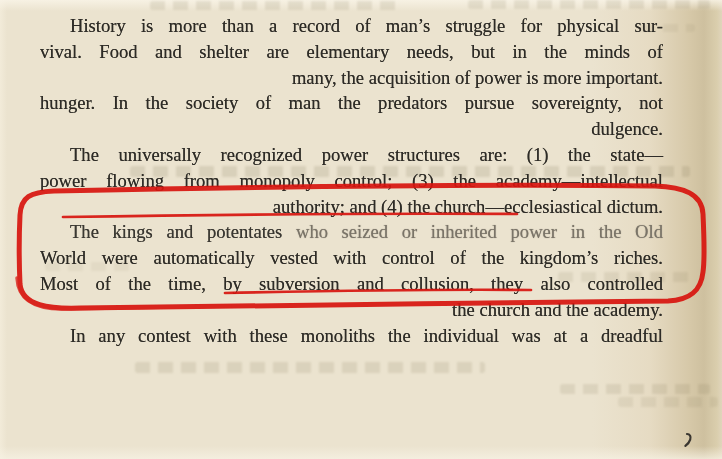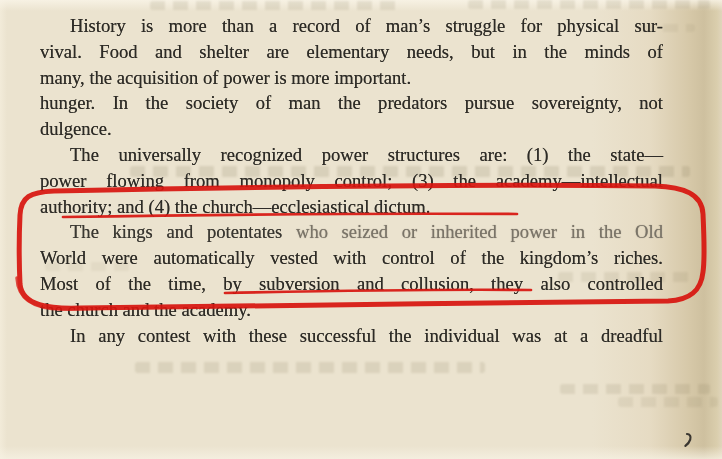--- a/index.html
+++ b/index.html
@@ -13,21 +13,21 @@
       linear-gradient(0deg,   rgba(247,242,228,.75) 0px, rgba(247,242,228,0) 13px),
       linear-gradient(90deg, #f2ebd9 0px, #ebe3cf 7px, #ebe3cf 82%, #e6dbc3 90%, #d6c8a8 95.5%, #cec09f 97.5%, #dacead 99.3%, #e0d5bc 100%);
     font-family:"Liberation Serif","DejaVu Serif",serif;
   }
   .text-block{
     position:absolute;left:40px;top:13px;width:623px;
     font-size:18.6px;line-height:25.8px;
     color:#2d2b26;
     text-shadow:0 0 0.45px rgba(45,43,38,0.75);
   }
-  .line{height:25.8px;text-align:left;}
+  .line{height:25.8px;text-align:right;}
   .line.j{text-align:justify;text-align-last:justify;}
   .line.indent{padding-left:30px;}
   .faded{color:#7a7468;text-shadow:0 0 1px rgba(122,116,104,.8);}
   .strong-start{color:#3a3832;}
   .ghost{
     position:absolute;
     background:repeating-linear-gradient(90deg, rgba(122,112,80,.30) 0 15px, rgba(122,112,80,0) 15px 23px);
     filter:blur(1.1px);
     opacity:.45;
     border-radius:3px;
@@ -56,21 +56,21 @@
     <div class="line">many, the acquisition of power is more important.</div>
     <div class="line j">hunger. In the society of man the predators pursue sovereignty, not</div>
     <div class="line">dulgence.</div>
     <div class="line indent j">The universally recognized power structures are: (1) the state—</div>
     <div class="line j">power flowing from monopoly control; (3) the academy—intellectual</div>
     <div class="line">authority; and (4) the church—ecclesiastical dictum.</div>
     <div class="line indent j"><span class="strong-start">The kings and potentates</span> <span class="faded">who seized or inherited power in the Old</span></div>
     <div class="line j">World were automatically vested with control of the kingdom’s riches.</div>
     <div class="line j">Most of the time, by subversion and collusion, they also controlled</div>
     <div class="line">the church and the academy.</div>
-    <div class="line indent j">In any contest with these successful the individual was at a dreadful</div>
+    <div class="line indent j">In any contest with these monoliths the individual was at a dreadful</div>
   </div>
 
   <svg class="annot" width="722" height="459" viewBox="0 0 722 459">
     <g fill="none" stroke="#d8150f" stroke-linecap="round" stroke-linejoin="round" opacity="0.92">
       <path stroke-width="5" d="M 54,191
            C 250,187 480,184 655,186
            C 684,187 702,194 703,214
            C 704,235 705,258 703,272
            C 701,291 690,300 668,301
            C 480,303 250,306 80,308

